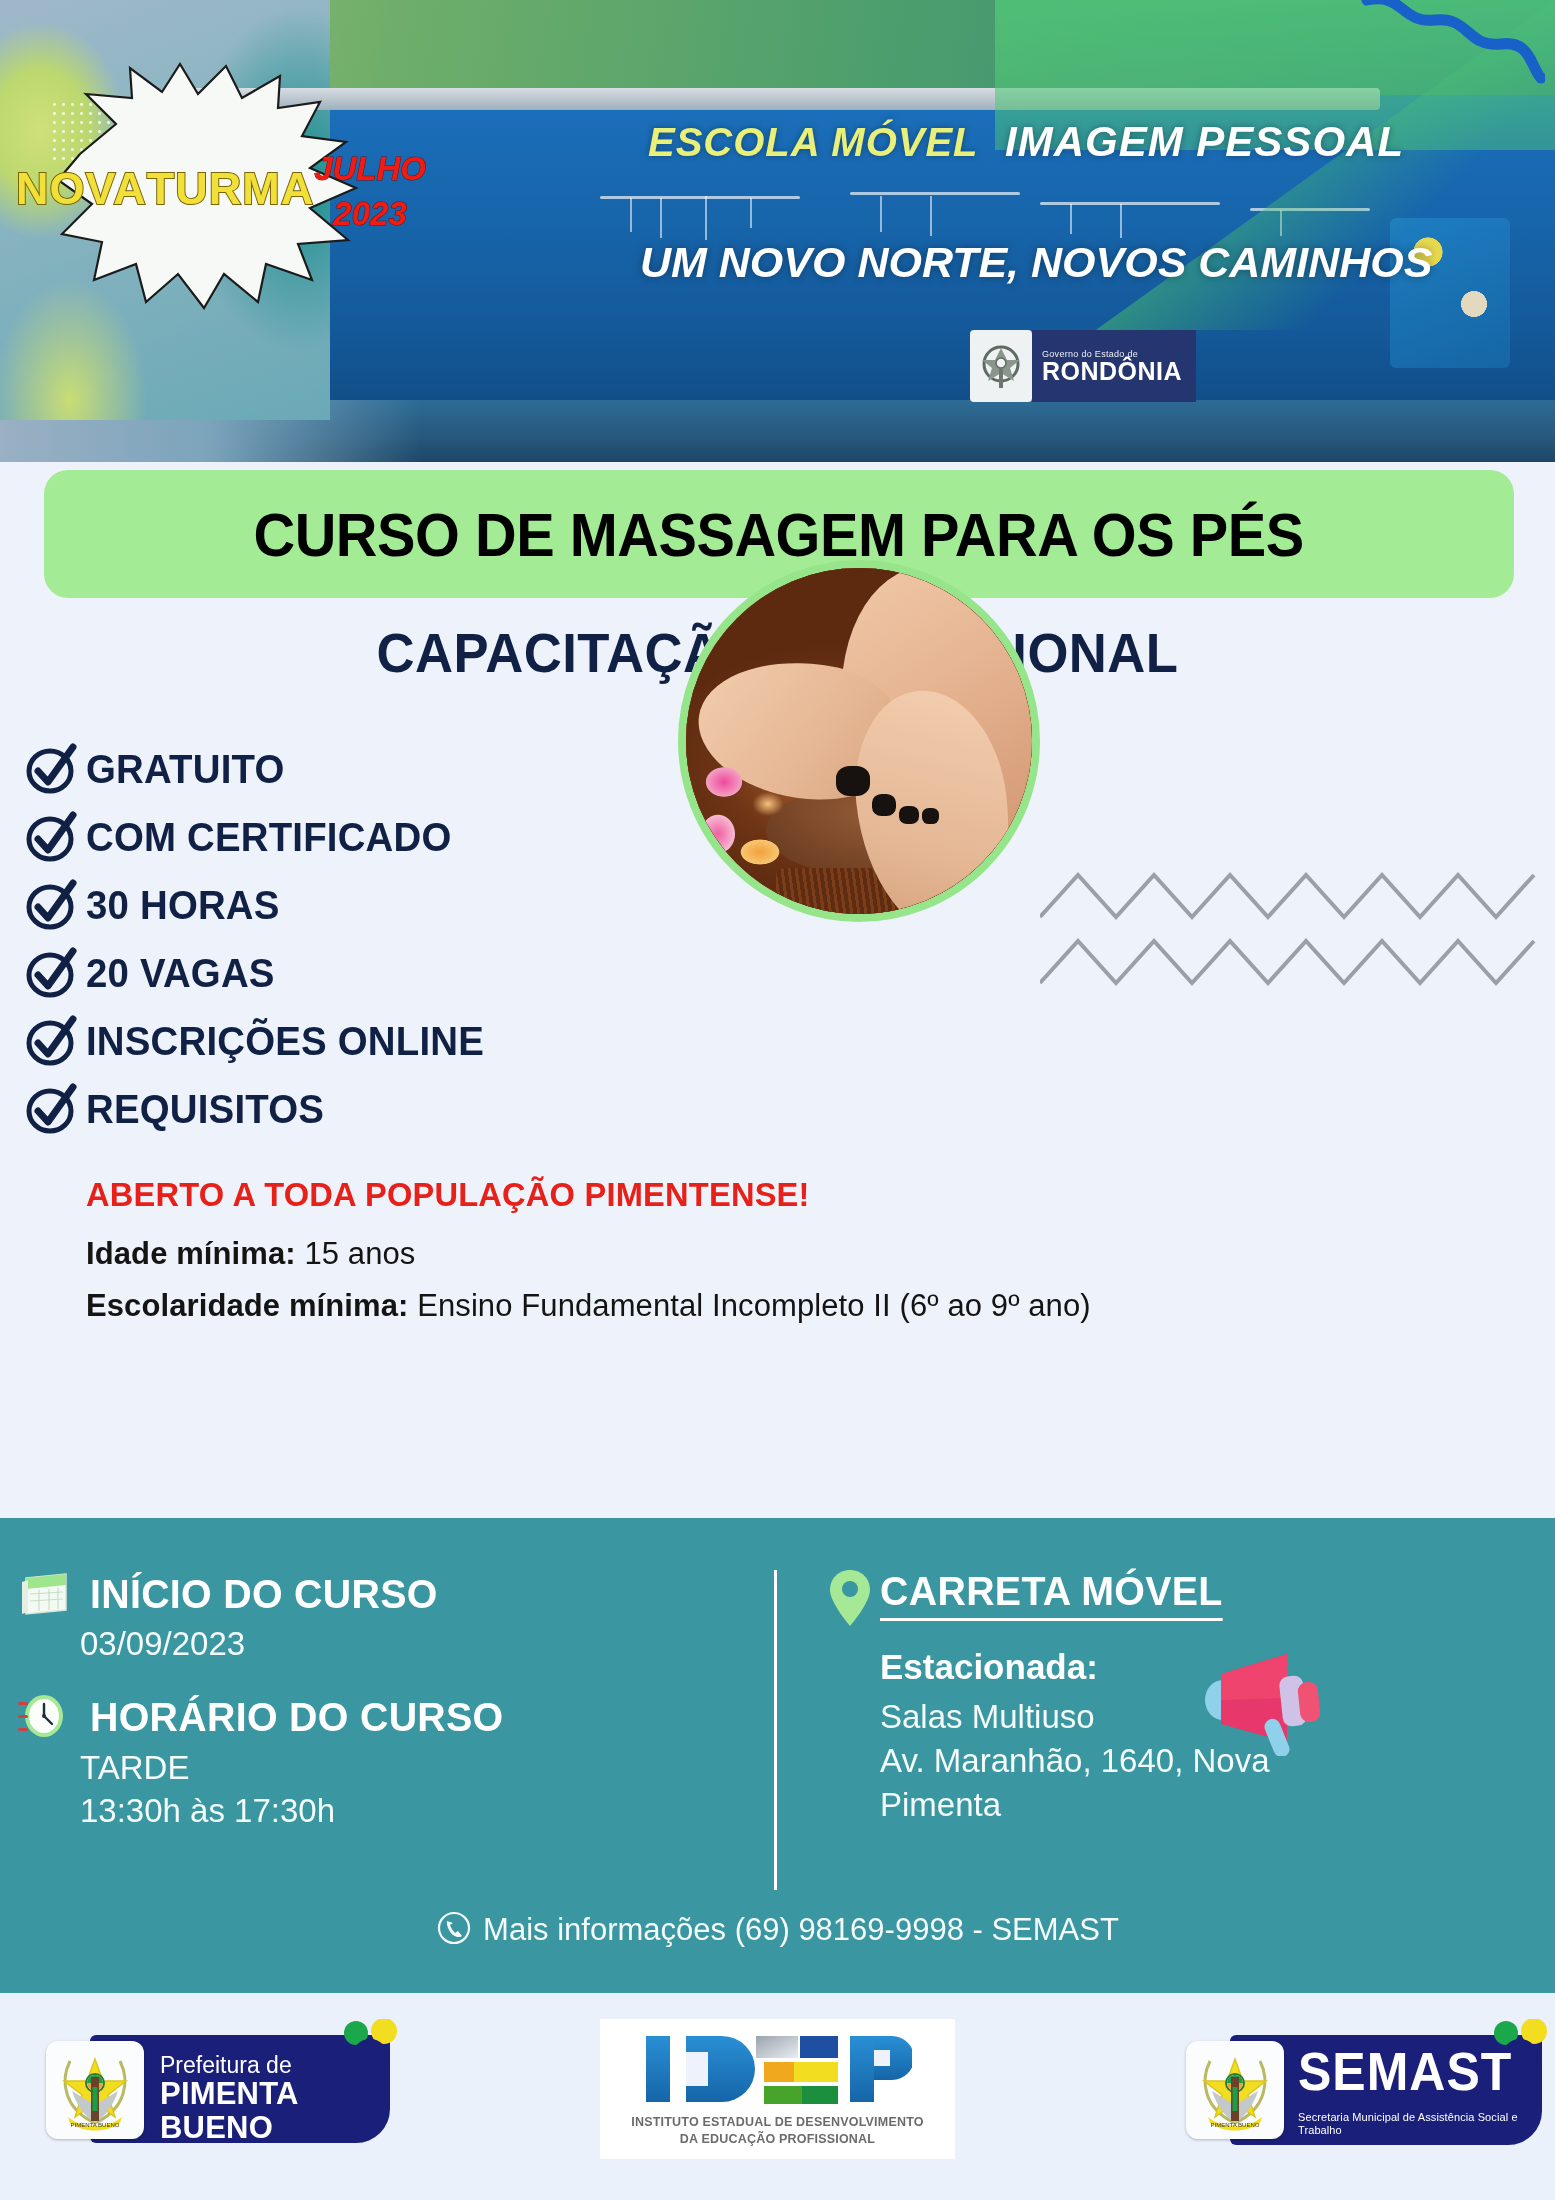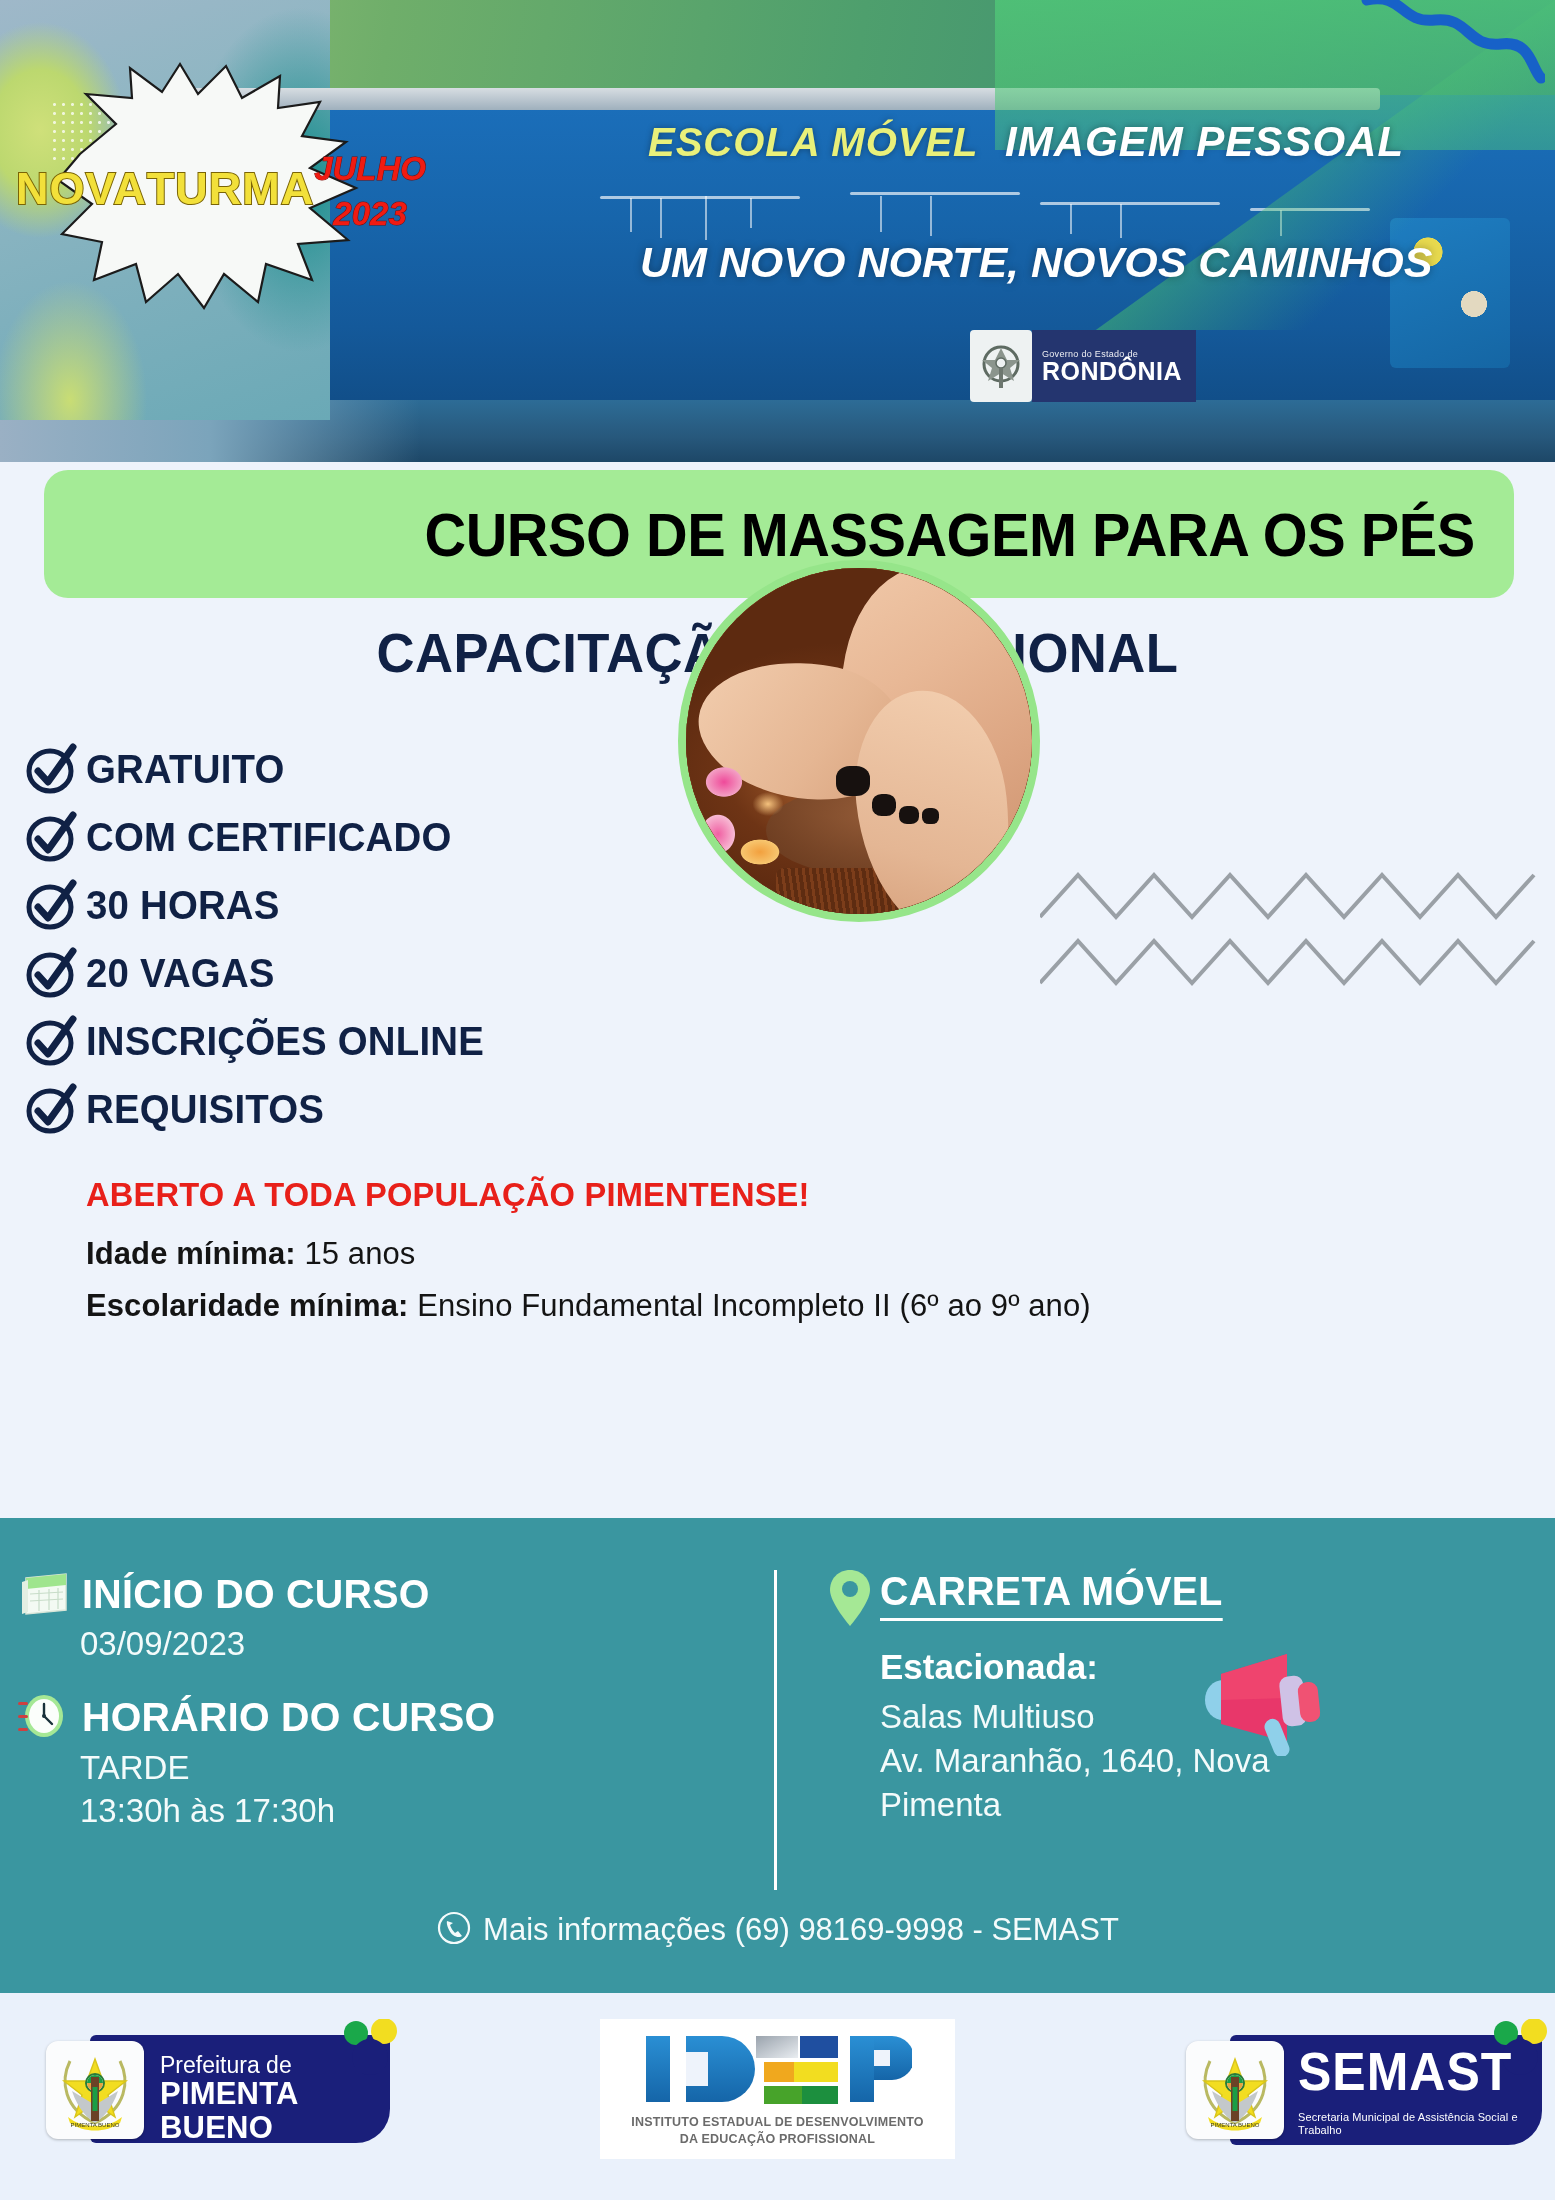--- a/index.html
+++ b/index.html
@@ -141,21 +141,21 @@
     letter-spacing:0px; margin-top:4px;
     -webkit-text-stroke:1px #7d0a06;
     paint-order: stroke fill;
     font-style: italic;
   }
 
   
   .title-band {
     position:absolute; left:44px; top:470px; width:1470px; height:128px;
     background:#a4eb96; border-radius:24px;
-    display:flex; align-items:center; justify-content:flex-end;
+    display:flex; align-items:center; justify-content:center;
     z-index:6;
   }
   .title-band h1 {
     font-size:62px; font-weight:bold; color:#000; letter-spacing:-.5px;
     transform:scaleX(.93); transform-origin:center;
     white-space:nowrap;
   }
   .subtitle {
     position:absolute; left:0; top:620px; width:1555px;
     text-align:center;
@@ -250,21 +250,21 @@
     position:absolute; left:0; top:1518px; width:1555px; height:475px;
     background:#3a96a0;
     z-index:6;
   }
   .teal-div {
     position:absolute; left:774px; top:52px; width:3px; height:320px;
     background:#ffffff;
   }
   .teal-left { position:absolute; left:18px; top:50px; width:720px; }
   .info-head {
-    display:flex; align-items:center; gap:12px; margin-bottom:2px;
+    display:flex; align-items:center; gap:20px; margin-bottom:2px;
   }
   .info-head-txt {
     font-size:41px; font-weight:bold; color:#fff; letter-spacing:.3px;
     transform:scaleX(.96); transform-origin:left center;
   }
   .info-sub {
     font-size:33px; color:#f3fbfb; font-weight:normal; line-height:1.32;
     margin-left:62px;
   }
   .gap { height:26px; }

